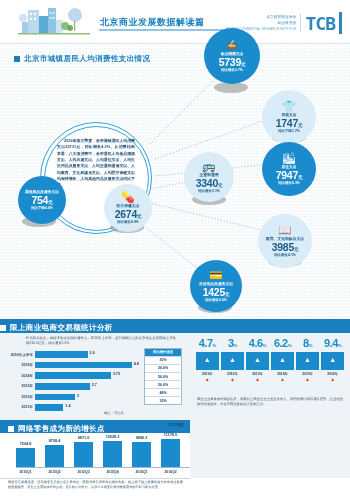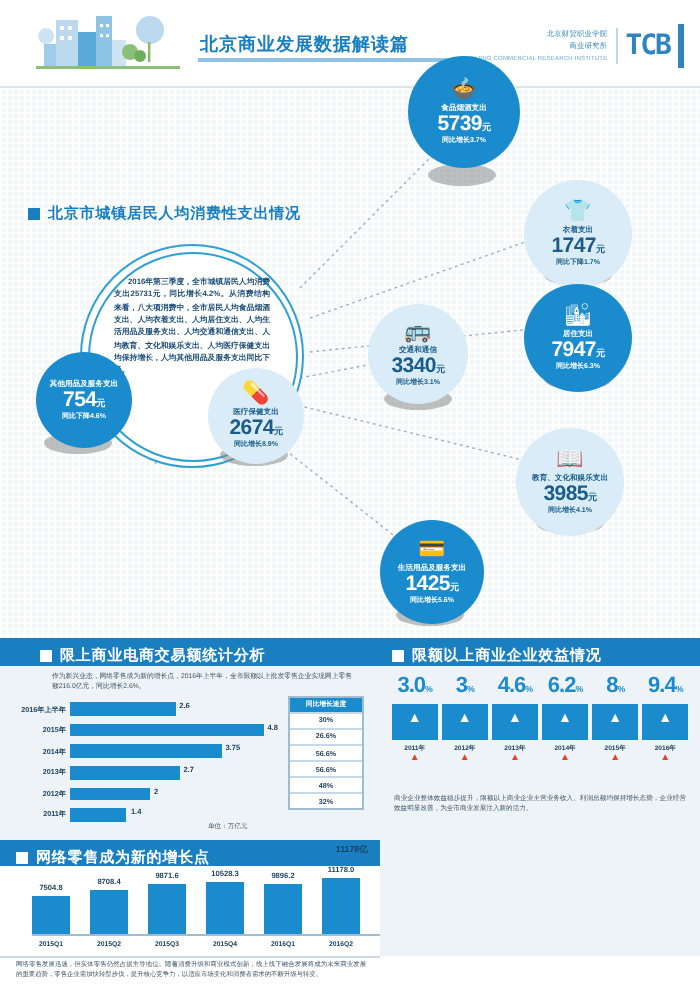--- a/index.html
+++ b/index.html
@@ -18,21 +18,21 @@
   .title-main {
     position:absolute; left:100px; top:16px;
     font-size:9px; font-weight:bold; color:#1a7fc1; letter-spacing:.5px;
     white-space:nowrap;
   }
   .title-underline { position:absolute; left:99px; top:29px; width:126px; height:2px; background:#8fc4e4; }
   .brandblock { position:absolute; right:8px; top:12px; height:22px; display:flex; align-items:center; gap:4px; }
   .brand-cn { font-size:3.6px; color:#2e86c1; line-height:1.45; text-align:right; letter-spacing:.2px; white-space:nowrap;}
   .brand-en { font-size:3px; color:#6aa9d0; line-height:1.4; text-align:right; letter-spacing:.1px; white-space:nowrap;}
   .brand-div { width:1px; height:18px; background:#bcd8ea; }
-  .brand-logo { font-size:14px; font-weight:bold; color:#2e86c1; letter-spacing:-1px; font-family:"DejaVu Sans Mono", monospace;}
+  .brand-logo { font-size:18px; font-weight:bold; color:#2e86c1; letter-spacing:-1px; font-family:"DejaVu Sans Mono", monospace;}
   .brand-bar { width:3px; height:22px; background:#2e86c1; }
   .header-rule { position:absolute; left:0; top:43px; width:350px; height:1px; background:#d9e6ef; }
 
   
   .sec1 { position:absolute; left:0; top:44px; width:350px; height:275px;
           background:#f4f7f9;
           background-image:
             linear-gradient(to right, rgba(255,255,255,.85) 1px, transparent 1px),
             linear-gradient(to bottom, rgba(255,255,255,.85) 1px, transparent 1px);
           background-size:3px 3px; }
@@ -152,21 +152,21 @@
       </div>
       <div class="brand-div"></div>
       <div class="brand-logo">TCB</div>
       <div class="brand-bar"></div>
     </div>
     <div class="header-rule"></div>
   </div>
 
   <div class="sec1">
 
-    <div class="sec-head" style="left:14px; top:10px;margin-top:48px;">
+    <div class="sec-head" style="left:14px; top:10px;">
       <span class="sec-sq"></span>
       <span class="sec-title">北京市城镇居民人均消费性支出情况</span>
     </div>
 
     <svg style="position:absolute;left:0;top:0;width:350px;height:275px;">
       <g stroke="#98b0c2" stroke-width=".7" stroke-dasharray="1.4 1.8" fill="none">
         <line x1="150" y1="100" x2="232" y2="18"></line>
         <line x1="155" y1="115" x2="288" y2="68"></line>
         <line x1="155" y1="132" x2="290" y2="118"></line>
         <line x1="150" y1="145" x2="212" y2="133"></line>
@@ -243,21 +243,21 @@
 
     <div class="bub dark" style="left:18px; top:132px; width:48px; height:48px;">
       <span class="lbl wrap" style="width:42px;">其他用品及服务支出</span>
       <span class="val"><span>754</span><span class="u">元</span></span>
       <span class="sub">同比下降4.6%</span>
     </div>
   </div>
 
   <div class="sec2">
     <div class="band"></div>
-    <div class="sec-head" style="left:20px; top:4px;">
+    <div class="sec-head" style="left:0; top:4px;">
       <span class="sec-sq white"></span>
       <span class="sec-title white">限上商业电商交易额统计分析</span>
     </div>
     <div class="s2note">作为新兴业态，网络零售成为新的增长点，2016年上半年，全市限额以上批发零售企业实现网上零售额216.0亿元，同比增长2.6%。</div>
 
     <div class="bars-h">
       <div class="brow">
         <span class="nm">2016年上半年</span>
         <span class="bwrap">
             <span class="bar" style="width:50%;"></span>
@@ -354,28 +354,24 @@
         <div class="vx">2016Q2</div>
       </div>
     </div>
   </div>
 
   <div class="footer-rule"></div>
   <div class="botnote">网络零售发展迅速，但实体零售仍然占据主导地位。随着消费升级和商业模式创新，线上线下融合发展将成为未来商业发展的重要趋势，零售企业需加快转型步伐，提升核心竞争力，以适应市场变化和消费者需求的不断升级与转变。</div>
 
   <div class="sec4">
     <div class="band"></div>
-    <div class="sec-head" style="left:6px; top:4px;">
-      <span class="sec-sq white"></span>
-      <span class="sec-title white">限额以上商业企业效益情况</span>
-    </div>
 
     <div class="kpis">
       <div class="kpi">
-        <div class="kv"><span>3.0</span><span class="pc">%</span></div>
+        <div class="kv"><span>4.7</span><span class="pc">%</span></div>
         <div class="kbar">
             <span class="arr">▲</span>
           </div>
         <div class="kx">2011年</div>
         <div class="ktri">▲</div>
       </div>
       <div class="kpi">
         <div class="kv"><span>3</span><span class="pc">%</span></div>
         <div class="kbar">
             <span class="arr">▲</span>

